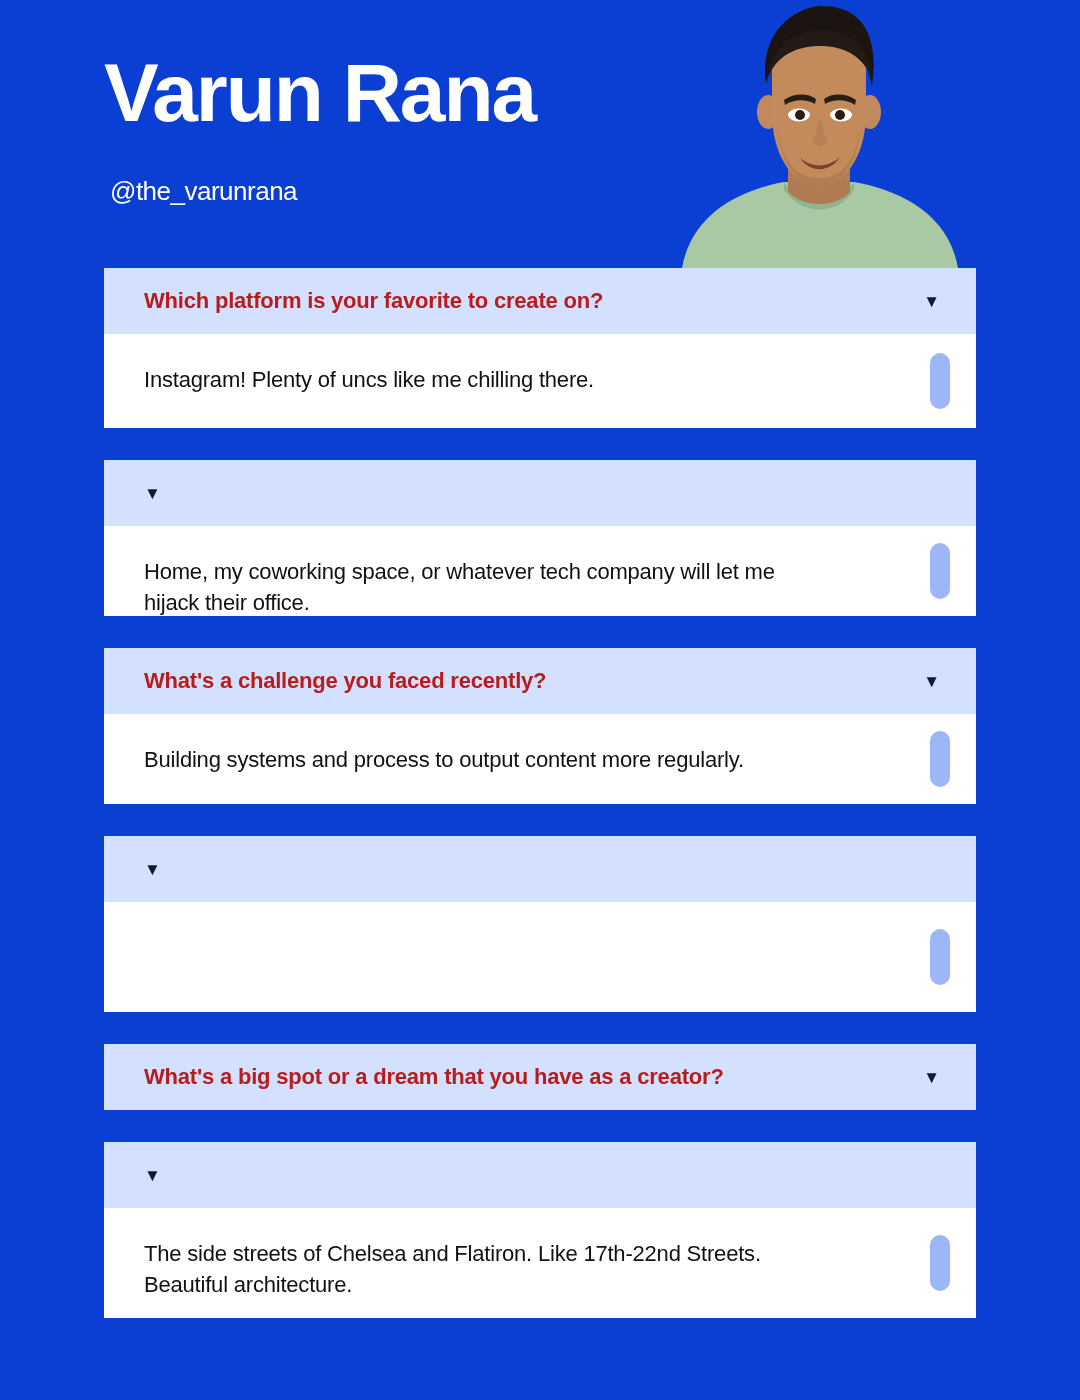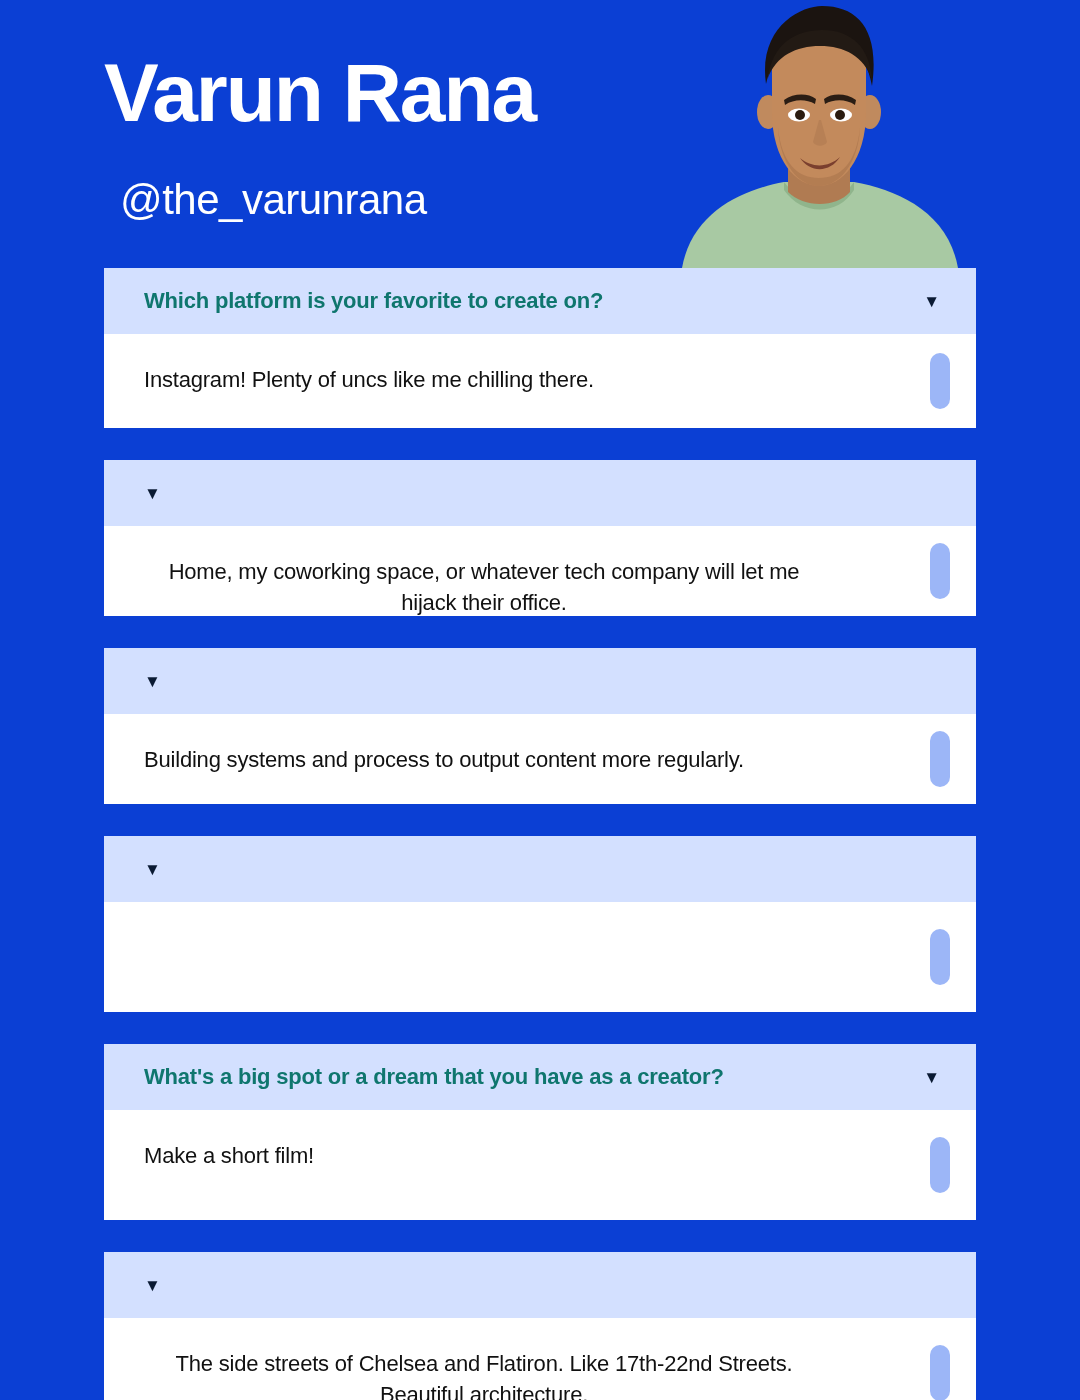--- a/index.html
+++ b/index.html
@@ -28,23 +28,23 @@
     top: 52px;
     font-size: 82px;
     font-weight: 700;
     color: #ffffff;
     letter-spacing: -2px;
     line-height: 1;
     white-space: nowrap;
   }
   .handle {
     position: absolute;
-    left: 120px;
+    left: 110px;
     top: 176px;
-    font-size: 42px;
+    font-size: 26px;
     font-weight: 400;
     color: #ffffff;
     letter-spacing: -0.5px;
     text-align: right;
   }
 
   
   .portrait {
     position: absolute;
     right: 118px;
@@ -72,38 +72,37 @@
     height: 66px;
     display: flex;
     align-items: center;
     justify-content: space-between;
     padding: 0 22px 0 40px;
     box-sizing: border-box;
   }
   .q-text {
     font-size: 22px;
     font-weight: 700;
-    color: #0f766e;
+    color: #b91c1c;
     letter-spacing: -0.2px;
   }
   .caret {
     font-size: 17px;
     color: #0A1A33;
     line-height: 1;
     padding-right: 14px;
   }
   .a-row {
     background: #ffffff;
     position: relative;
     box-sizing: border-box;
     padding: 30px 86px 30px 40px;
     min-height: 90px;
     display: flex;
     align-items: flex-start;
-    text-align: center;
   }
   .a-text {
     font-size: 22px;
     font-weight: 400;
     color: #111111;
     line-height: 1.42;
     letter-spacing: -0.2px;
     max-width: 680px;
   }
   .scroll-thumb {
@@ -190,20 +189,21 @@
       <span class="caret">▼</span>
     </div>
     <div class="a-row a-h2">
       <span class="a-text">Home, my coworking space, or whatever tech company will let me hijack their office.</span>
       <span class="scroll-thumb"></span>
     </div>
   </div>
 
   <div class="item">
     <div class="q-row">
+      <span class="q-text">What's a challenge you faced recently?</span>
       <span class="caret">▼</span>
     </div>
     <div class="a-row a-h3">
       <span class="a-text">Building systems and process to output content more regularly.</span>
       <span class="scroll-thumb"></span>
     </div>
   </div>
 
   <div class="item">
     <div class="q-row">
@@ -212,24 +212,20 @@
     <div class="a-row a-h4">
       <span class="scroll-thumb"></span>
     </div>
   </div>
 
   <div class="item">
     <div class="q-row">
       <span class="q-text">What's a big spot or a dream that you have as a creator?</span>
       <span class="caret">▼</span>
     </div>
-    <div class="a-row a-h5">
-      <span class="a-text">Make a short film!</span>
-      <span class="scroll-thumb"></span>
-    </div>
   </div>
 
   <div class="item">
     <div class="q-row">
       <span class="caret">▼</span>
     </div>
     <div class="a-row a-h6">
       <span class="a-text">The side streets of Chelsea and Flatiron. Like 17th-22nd Streets. Beautiful architecture.</span>
       <span class="scroll-thumb"></span>
     </div>

